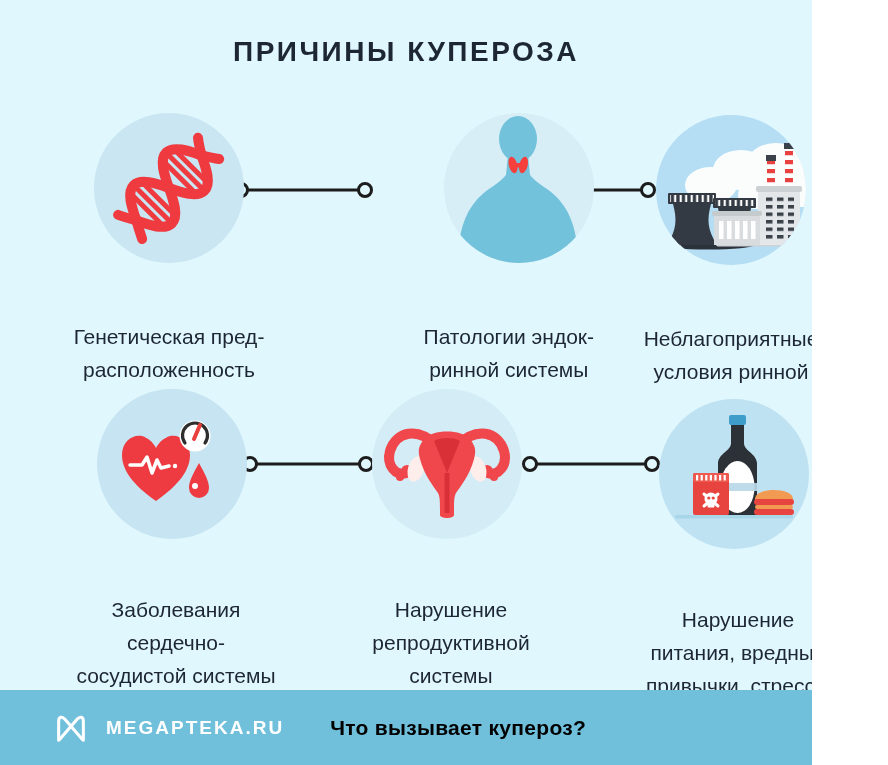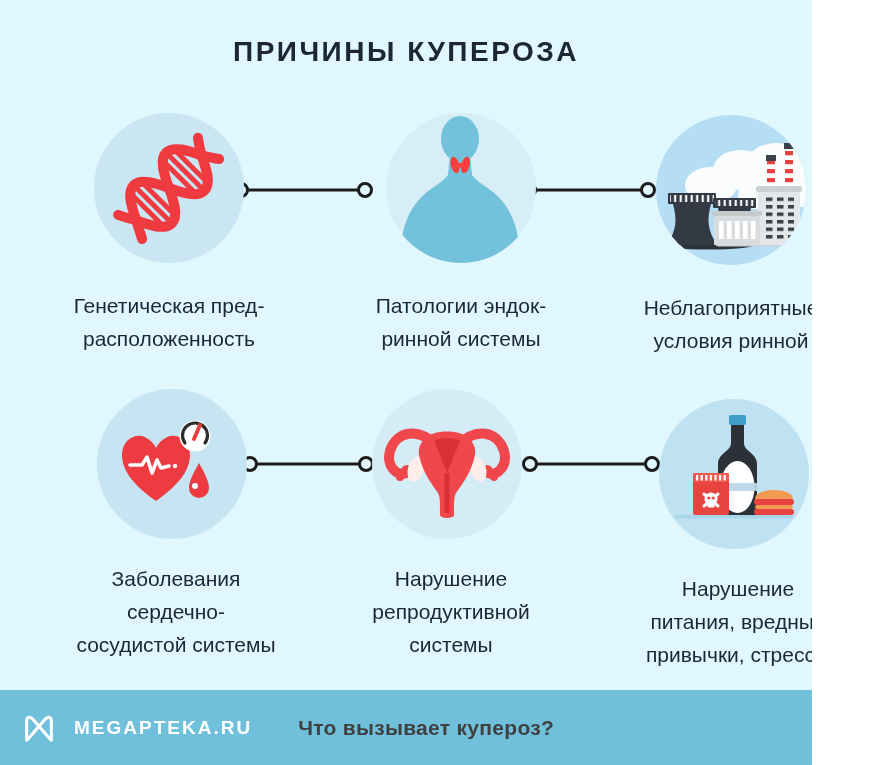--- a/index.html
+++ b/index.html
@@ -9,44 +9,44 @@
     font-family:"Liberation Sans",sans-serif;
   }
   .title{
     position:absolute;top:36px;left:0;width:100%;text-align:center;
     font-size:28px;font-weight:700;letter-spacing:2.5px;
     color:var(--text,#1d2733);
   }
   .connectors{position:absolute;left:0;top:0;pointer-events:none;}
   .connectors line{stroke:var(--connector,#1c1c1c);stroke-width:3;}
   .connectors circle{stroke:var(--connector,#1c1c1c);stroke-width:3;fill:var(--bg,#e0f7fd);}
-  .cause{position:absolute;width:300px;display:flex;flex-direction:column;align-items:center;}
+  .cause{position:absolute;width:300px;display:flex;flex-direction:column;align-items:center;gap:31px;}
   .circle{width:150px;height:150px;border-radius:50%;overflow:hidden;position:relative;}
   .circle svg{display:block;}
   .cause-label{
     margin-top:26px;font-size:21px;line-height:33px;font-weight:500;
     color:var(--text,#1d2733);text-align:center;white-space:pre-line;
   }
   .row2 .cause-label{margin-top:23px;margin-left:8px;}
   #cause-1{left:19px;top:113px;}
-  #cause-2{left:311px;top:113px;}
+  #cause-2{left:294px;top:113px;align-items:flex-end;}
   #cause-3{left:581px;top:115px;}
   #cause-4{left:22px;top:389px;}
   #cause-5{left:297px;top:389px;}
   #cause-6{left:584px;top:399px;}
   .footer{
     position:absolute;left:0;bottom:0;width:100%;height:75px;
     background:var(--footer,#70c0db);display:flex;align-items:center;
-    box-sizing:border-box;padding-left:20px;
+    box-sizing:border-box;padding-left:52px;
   }
   .brand{
     color:#fff;font-size:19px;font-weight:700;letter-spacing:2px;margin-left:16px;
   }
   .question{
-    color:#404040;font-size:21px;font-weight:700;margin-left:46px;letter-spacing:0.3px;
+    color:#000000;font-size:21px;font-weight:700;margin-left:46px;letter-spacing:0.3px;
   }
 </style>
 </head>
 <body>
 
 <div class="page" style="--bg: #e0f7fd; --footer: #70c0db; --text: #1d2733; --connector: #1c1c1c;">
 
   <div class="title">ПРИЧИНЫ КУПЕРОЗА</div>
 
   <svg class="connectors" width="888" height="765" viewBox="0 0 888 765">

